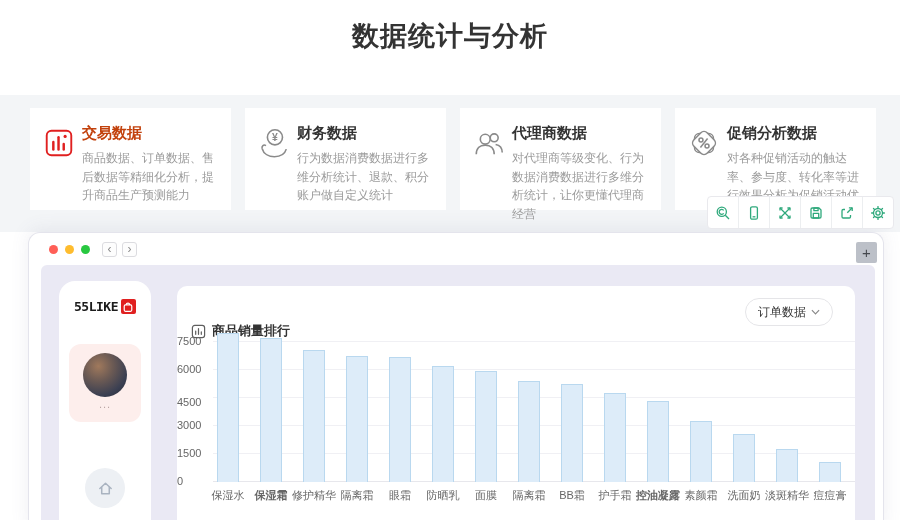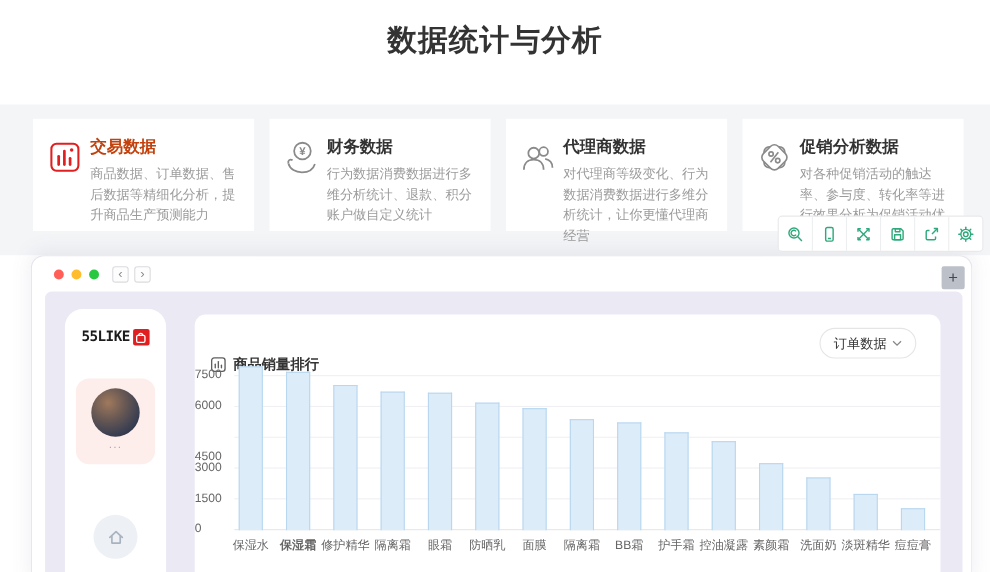--- a/index.html
+++ b/index.html
@@ -268,21 +268,21 @@
         <div class="plot">
             <div class="gridline" style="bottom: 27.963px;"></div>
             <div class="gridline" style="bottom: 55.9259px;"></div>
             <div class="gridline" style="bottom: 83.8889px;"></div>
             <div class="gridline" style="bottom: 111.852px;"></div>
             <div class="gridline" style="bottom: 139.815px;"></div>
             <div class="baseline"></div>
             <div class="ytick" style="bottom: -5px;">0</div>
             <div class="ytick" style="bottom: 22.963px;">1500</div>
             <div class="ytick" style="bottom: 50.9259px;">3000</div>
-            <div class="ytick" style="bottom: 61px;">4500</div>
+            <div class="ytick" style="bottom: 74px;">4500</div>
             <div class="ytick" style="bottom: 106.852px;">6000</div>
             <div class="ytick" style="bottom: 134.815px;">7500</div>
             <div class="bar" style="left: 40px; height: 149.136px; background: rgb(221, 236, 249); border-color: rgb(185, 216, 239);"></div>
             <div class="xlabel" style="left: 19px;">保湿水</div>
             <div class="bar" style="left: 83px; height: 143.543px; background: rgb(221, 236, 249); border-color: rgb(185, 216, 239);"></div>
             <div class="xlabel" style="left: 62px; font-weight: bold;">保湿霜</div>
             <div class="bar" style="left: 126px; height: 132.358px; background: rgb(221, 236, 249); border-color: rgb(185, 216, 239);"></div>
             <div class="xlabel" style="left: 105px;">修护精华</div>
             <div class="bar" style="left: 169px; height: 125.833px; background: rgb(221, 236, 249); border-color: rgb(185, 216, 239);"></div>
             <div class="xlabel" style="left: 148px;">隔离霜</div>
@@ -292,21 +292,21 @@
             <div class="xlabel" style="left: 234px;">防晒乳</div>
             <div class="bar" style="left: 298px; height: 110.92px; background: rgb(221, 236, 249); border-color: rgb(185, 216, 239);"></div>
             <div class="xlabel" style="left: 277px;">面膜</div>
             <div class="bar" style="left: 341px; height: 100.667px; background: rgb(221, 236, 249); border-color: rgb(185, 216, 239);"></div>
             <div class="xlabel" style="left: 320px;">隔离霜</div>
             <div class="bar" style="left: 384px; height: 97.8704px; background: rgb(221, 236, 249); border-color: rgb(185, 216, 239);"></div>
             <div class="xlabel" style="left: 363px;">BB霜</div>
             <div class="bar" style="left: 427px; height: 89.4815px; background: rgb(221, 236, 249); border-color: rgb(185, 216, 239);"></div>
             <div class="xlabel" style="left: 406px;">护手霜</div>
             <div class="bar" style="left: 470px; height: 81.0926px; background: rgb(221, 236, 249); border-color: rgb(185, 216, 239);"></div>
-            <div class="xlabel" style="left: 449px;">控油凝露</div>
+            <div class="xlabel" style="left: 449px; font-weight: bold;">控油凝露</div>
             <div class="bar" style="left: 513px; height: 60.5864px; background: rgb(221, 236, 249); border-color: rgb(185, 216, 239);"></div>
             <div class="xlabel" style="left: 492px;">素颜霜</div>
             <div class="bar" style="left: 556px; height: 48.4691px; background: rgb(221, 236, 249); border-color: rgb(185, 216, 239);"></div>
             <div class="xlabel" style="left: 535px;">洗面奶</div>
             <div class="bar" style="left: 599px; height: 32.6235px; background: rgb(221, 236, 249); border-color: rgb(185, 216, 239);"></div>
             <div class="xlabel" style="left: 578px;">淡斑精华</div>
             <div class="bar" style="left: 642px; height: 20.5062px; background: rgb(221, 236, 249); border-color: rgb(185, 216, 239);"></div>
             <div class="xlabel" style="left: 621px;">痘痘膏</div>
           </div>
       </div>

